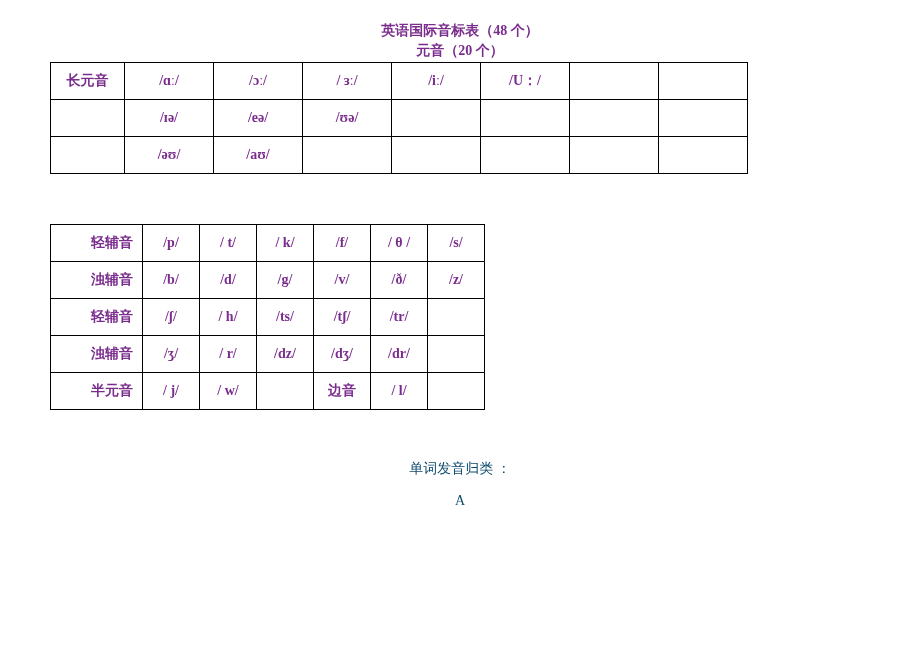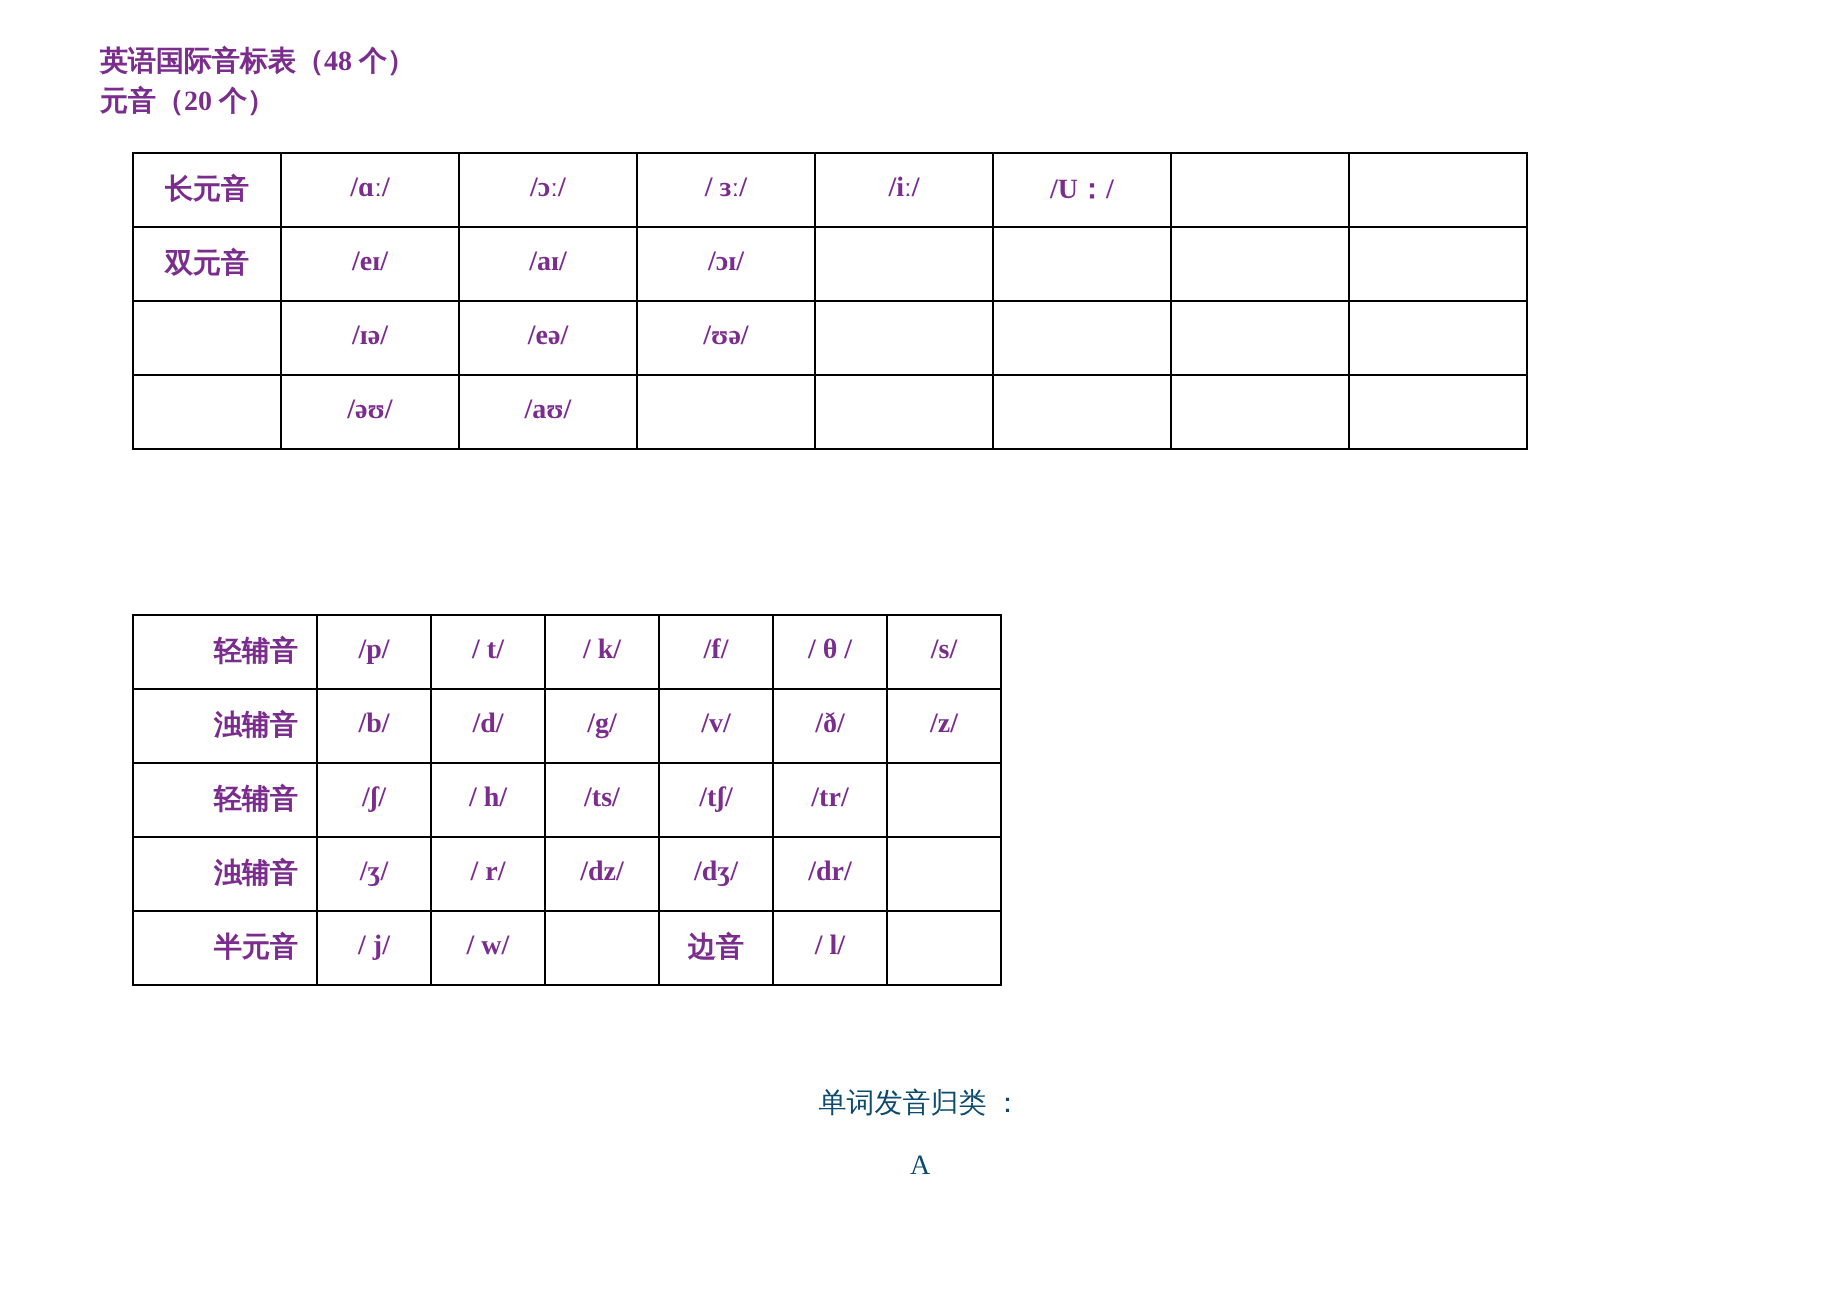--- a/index.html
+++ b/index.html
@@ -8,25 +8,26 @@
       font-family: "SimSun", "宋体", serif;
       font-size: 14px;
       color: #7B2D8E;
       background: #fff;
     }
     
     .header-text {
       color: #7B2D8E;
       font-weight: bold;
       margin: 2px 0;
+      text-align: center;
     }
     
     table {
       border-collapse: collapse;
-      margin: 16px;
+      margin: 0;
       border-radius: 16px;
     }
     
     td {
       border: 1px solid #000;
       text-align: center;
       vertical-align: middle;
       color: #7B2D8E;
       font-weight: bold;
       padding: 8px 4px;
@@ -78,30 +79,20 @@
 
   <table class="vowel-table">
     <tbody>
         <tr>
       <td>长元音</td>
       <td>/ɑː/</td>
       <td>/ɔː/</td>
       <td>/ ɜː/</td>
       <td>/iː/</td>
       <td>/U：/</td>
-      <td></td>
-      <td></td>
-    </tr>
-    <tr>
-      <td>双元音</td>
-      <td>/eɪ/</td>
-      <td>/aɪ/</td>
-      <td>/ɔɪ/</td>
-      <td></td>
-      <td></td>
       <td></td>
       <td></td>
     </tr>
     <tr>
       <td></td>
       <td>/ɪə/</td>
       <td>/eə/</td>
       <td>/ʊə/</td>
       <td></td>
       <td></td>

